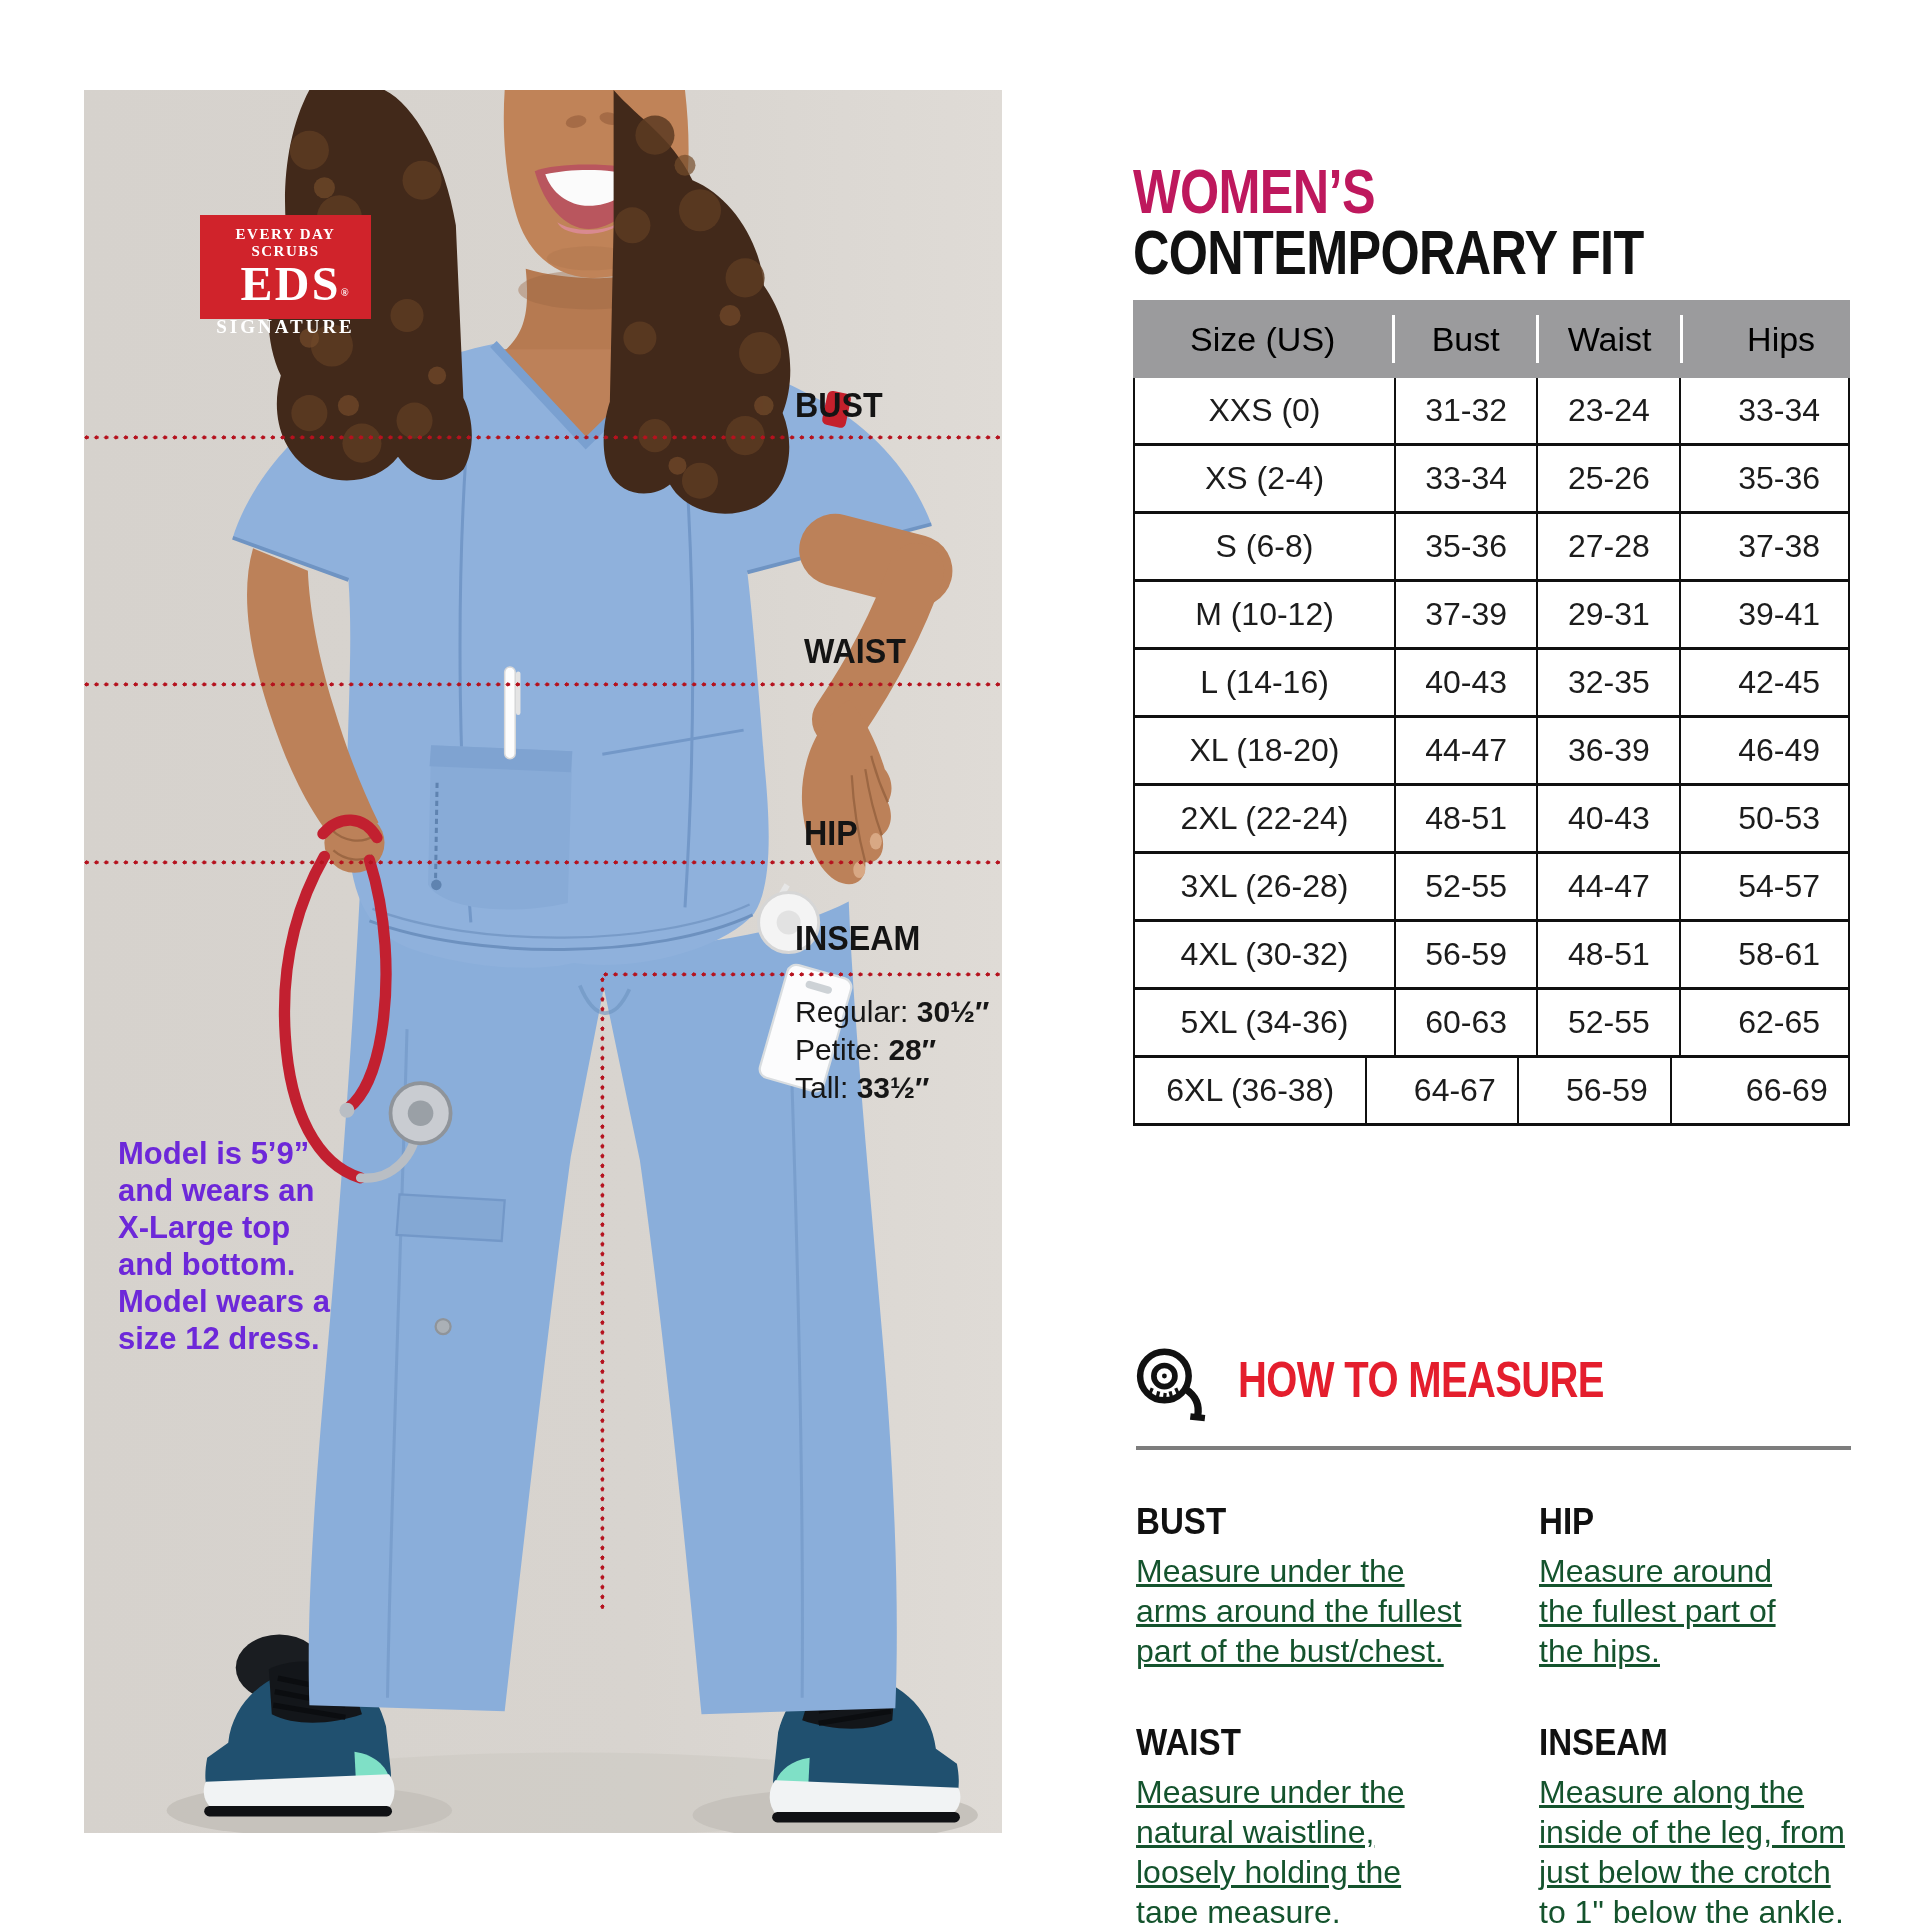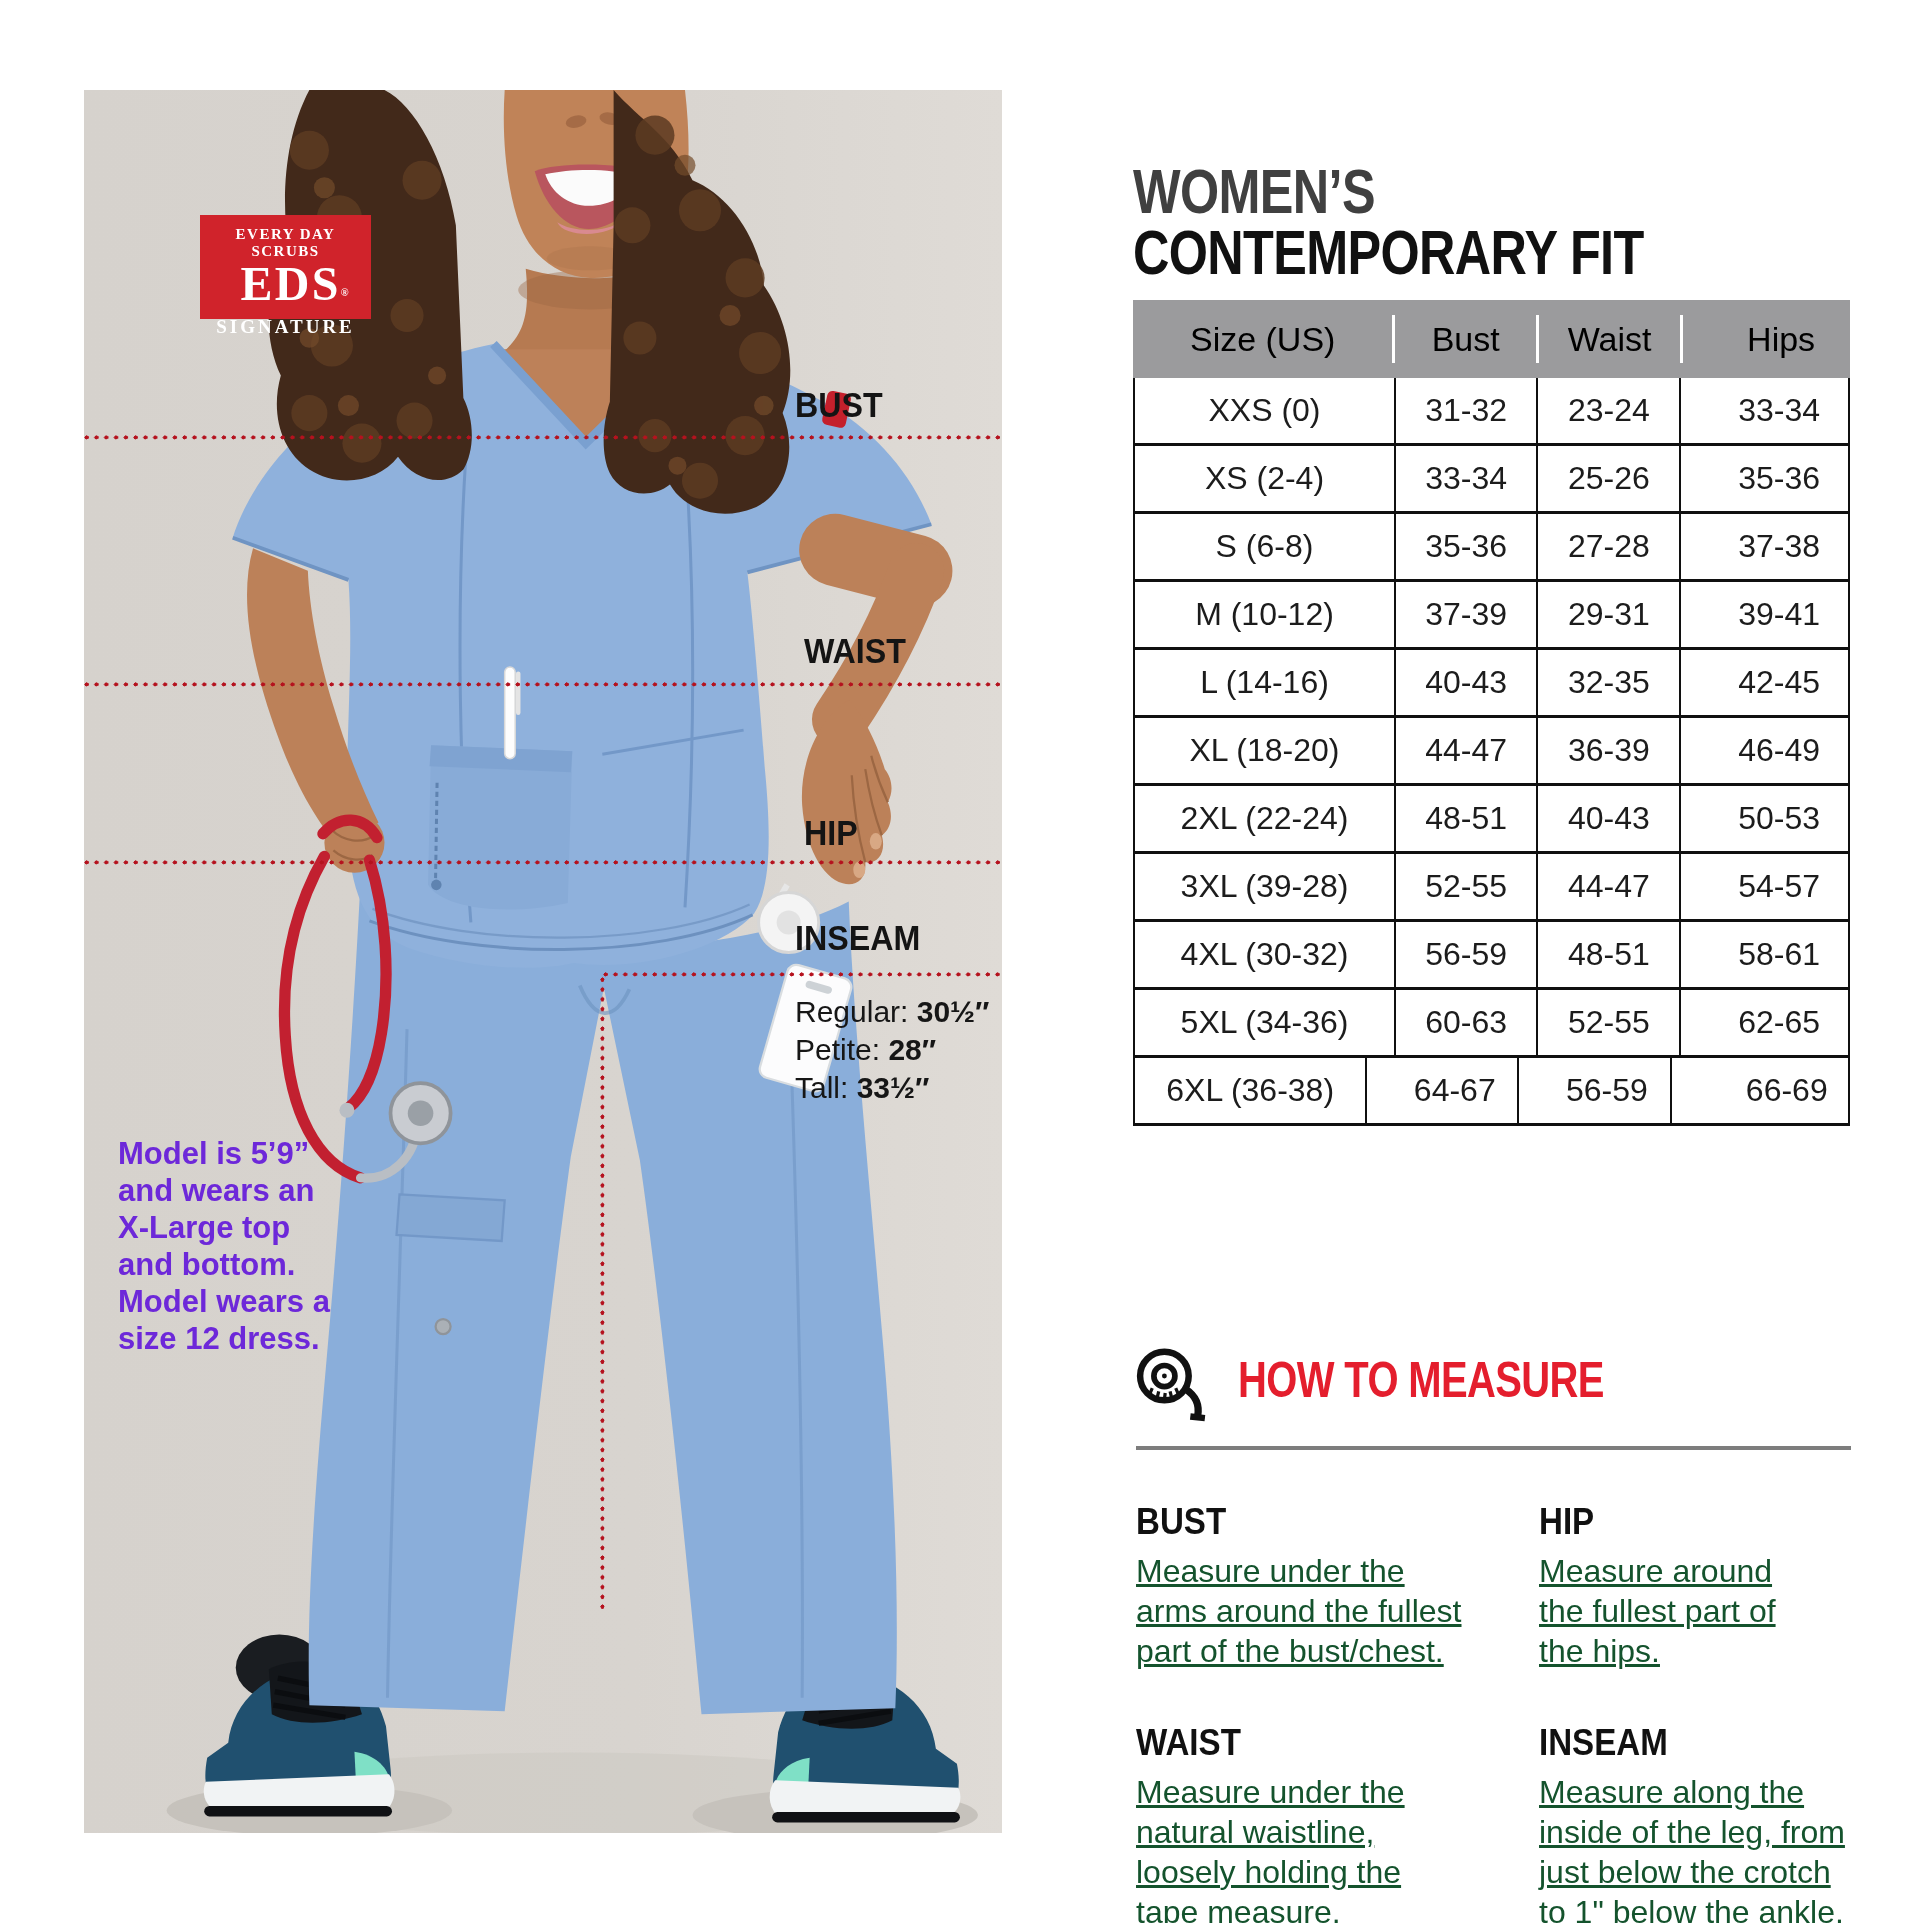--- a/index.html
+++ b/index.html
@@ -34,21 +34,21 @@
   #inseam-options{left:795px;top:993px;font-size:30px;color:#161616;}
   .ins-row{line-height:38px;}
   .ins-label{font-weight:normal;}
   .ins-value{font-weight:bold;}
 
   
   #model-note{left:118px;top:1135px;font-size:31px;font-weight:bold;color:#6d28d9;}
   .note-line{line-height:37px;}
 
   
-  #title-red{left:1133px;top:155px;font-size:63px;font-weight:bold;color:#404040;letter-spacing:-0.8px;}
+  #title-red{left:1133px;top:155px;font-size:63px;font-weight:bold;color:#be185d;letter-spacing:-0.8px;}
   #title-black{left:1133px;top:216px;font-size:63px;font-weight:bold;color:#111;letter-spacing:-0.8px;}
 
   #size-table{left:1133px;top:300px;width:717px;}
   #size-table-header-row{display:flex;background:#9b9b9d;height:78px;align-items:center;}
   #size-table-header-row .th{color:#000000;font-size:34px;text-align:center;
       border-right:3px solid #ffffff;height:48px;line-height:48px;}
   #size-table-header-row .th:last-child{border-right:none;}
   #size-table-body{border-left:2.3px solid #101010;border-right:2.3px solid #101010;border-bottom:3px solid #101010;}
   .tr{display:flex;height:65px;border-bottom:3px solid #101010;background:#fff;}
   .tr:last-child{border-bottom:none;gap:25px;}
@@ -285,21 +285,21 @@
           <div class="td col2">36-39</div>
           <div class="td col3">46-49</div>
         </div>
         <div class="tr">
           <div class="td col0">2XL (22-24)</div>
           <div class="td col1">48-51</div>
           <div class="td col2">40-43</div>
           <div class="td col3">50-53</div>
         </div>
         <div class="tr">
-          <div class="td col0">3XL (39-28)</div>
+          <div class="td col0">3XL (26-28)</div>
           <div class="td col1">52-55</div>
           <div class="td col2">44-47</div>
           <div class="td col3">54-57</div>
         </div>
         <div class="tr">
           <div class="td col0">4XL (30-32)</div>
           <div class="td col1">56-59</div>
           <div class="td col2">48-51</div>
           <div class="td col3">58-61</div>
         </div>

